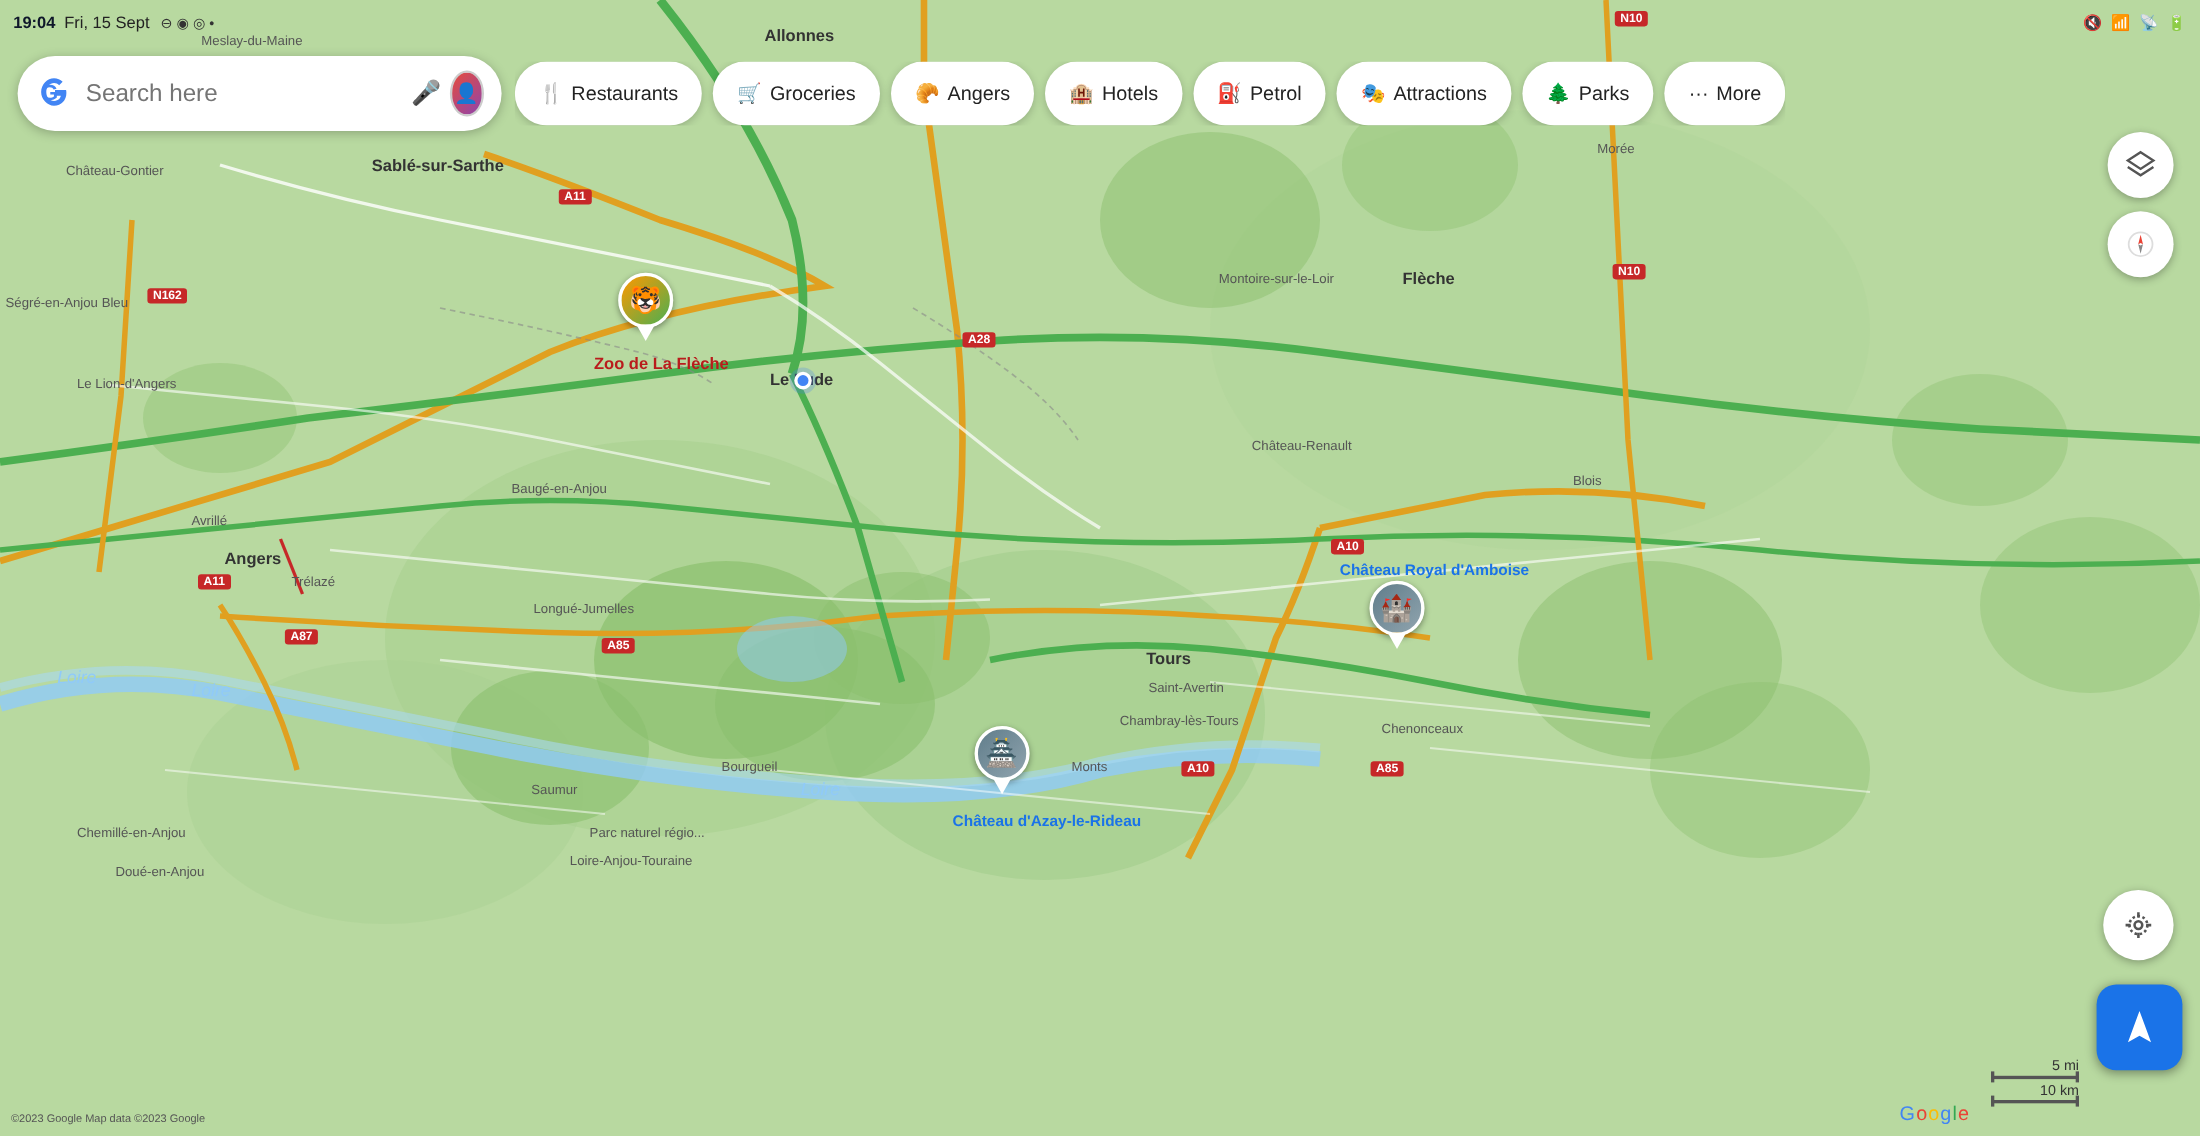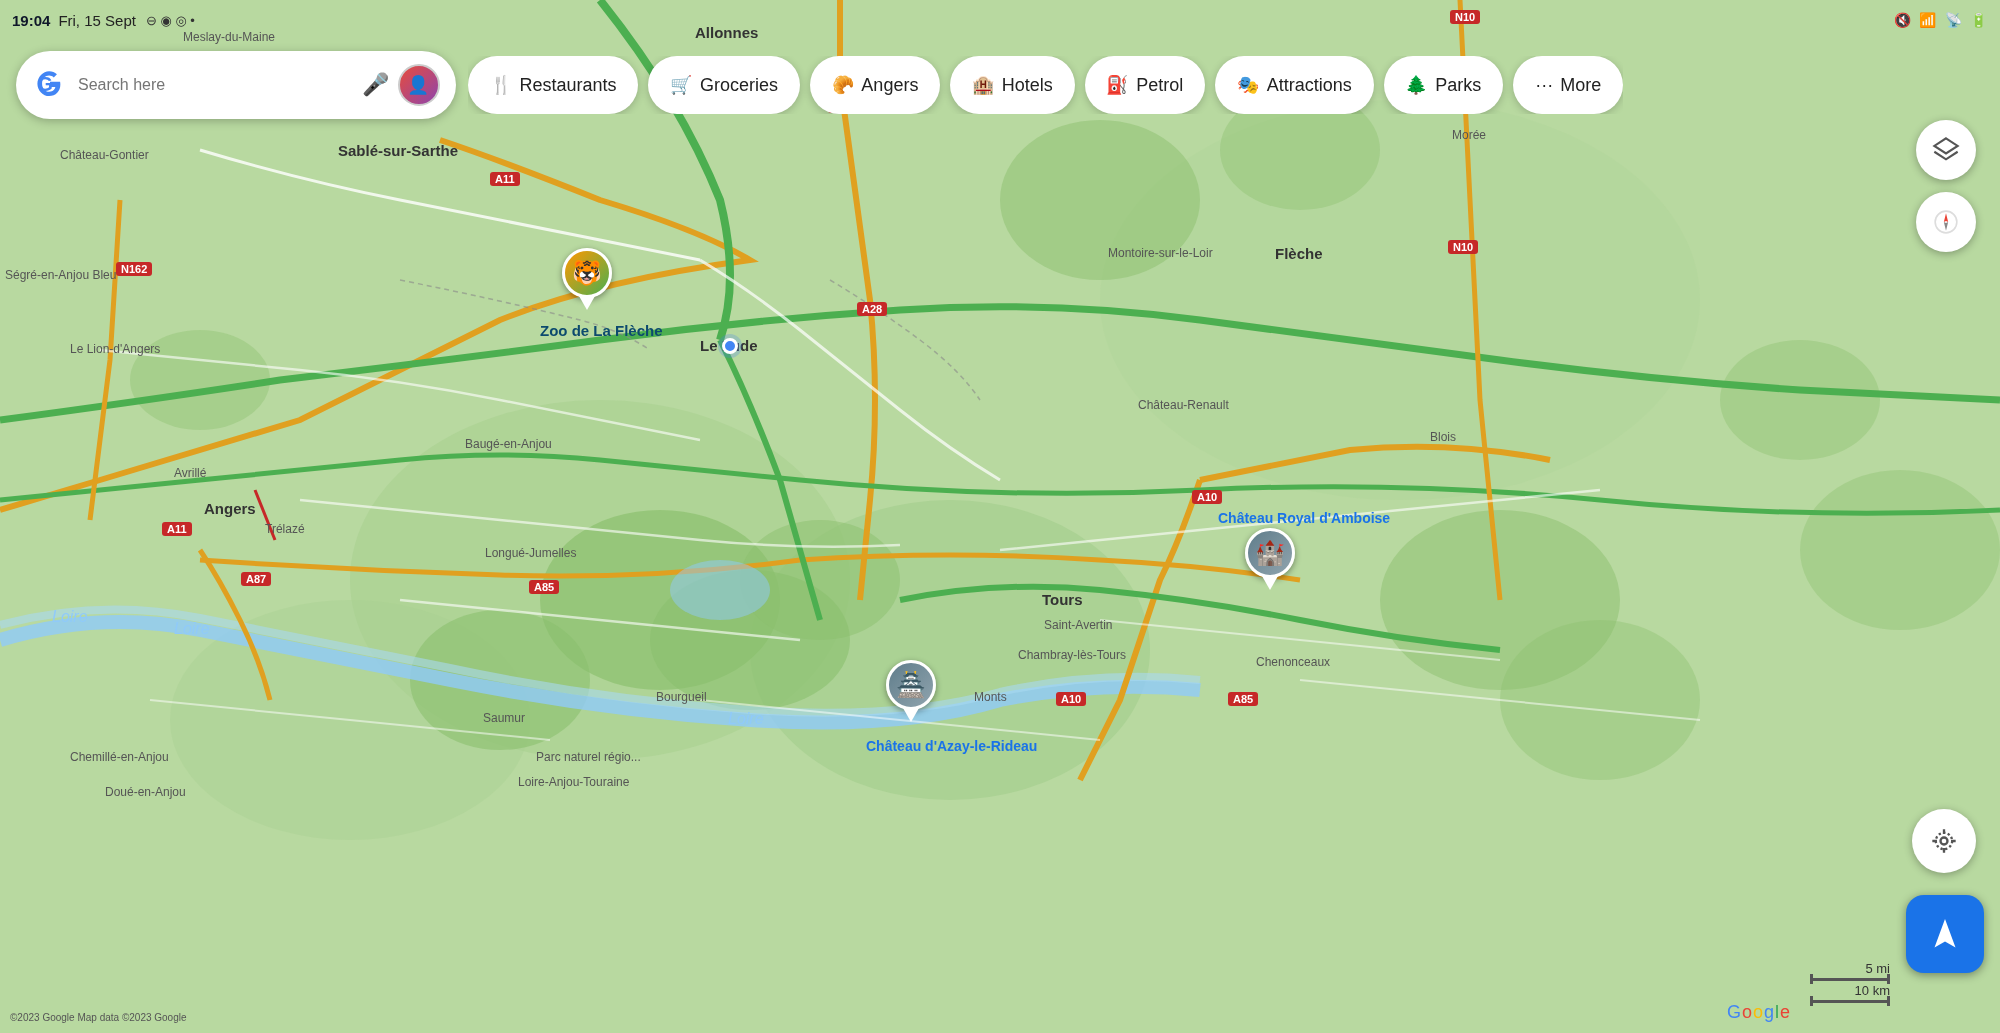--- a/index.html
+++ b/index.html
@@ -65,21 +65,21 @@
     }
     #google-logo-icon {
       width: 36px;
       height: 36px;
       margin-right: 10px;
       flex-shrink: 0;
     }
     #search-input {
       border: none;
       outline: none;
-      font-size: 16px;
+      font-size: 22px;
       color: #aaa;
       flex: 1;
       background: transparent;
       pointer-events: all;
     }
     #mic-icon {
       color: #4285f4;
       font-size: 22px;
       margin: 0 8px;
       cursor: pointer;
@@ -297,20 +297,21 @@
 
     
     .road-badge {
       position: absolute;
       z-index: 15;
       border-radius: 3px;
       font-size: 11px;
       font-weight: bold;
       padding: 1px 5px;
       pointer-events: none;
+      margin-left: 18px;
     }
     .road-badge.red { background: #c62828; color: white; }
 
     
     .poi-marker {
       position: absolute;
       z-index: 20;
       cursor: pointer;
     }
     .poi-marker .pin {
@@ -432,21 +433,21 @@
   <div class="road-badge red" style="left:116px;top:262px">N162</div>
 
   <div class="city-label" style="left:695px;top:24px">Allonnes</div>
   <div class="small-label" style="left:183px;top:30px">Meslay-du-Maine</div>
   <div class="city-label" style="left:338px;top:142px">Sablé-sur-Sarthe</div>
   <div class="small-label" style="left:60px;top:148px">Château-Gontier</div>
   <div class="city-label" style="left:1275px;top:245px">Flèche</div>
   <div class="small-label" style="left:1108px;top:246px">Montoire-sur-le-Loir</div>
   <div class="small-label" style="left:5px;top:268px">Ségré-en-Anjou Bleu</div>
   <div class="small-label" style="left:70px;top:342px">Le Lion-d'Angers</div>
-  <div class="city-label" style="left:540px;top:322px;color:#0c4a6e">Zoo de La Flèche</div>
+  <div class="city-label" style="left:540px;top:322px;color:#b91c1c">Zoo de La Flèche</div>
   <div class="city-label" style="left:700px;top:337px">Le Lude</div>
   <div class="small-label" style="left:1138px;top:398px">Château-Renault</div>
   <div class="small-label" style="left:465px;top:437px">Baugé-en-Anjou</div>
   <div class="small-label" style="left:174px;top:466px">Avrillé</div>
   <div class="city-label" style="left:204px;top:500px">Angers</div>
   <div class="small-label" style="left:265px;top:522px">Trélazé</div>
   <div class="small-label" style="left:485px;top:546px">Longué-Jumelles</div>
   <div class="small-label" style="left:1430px;top:430px">Blois</div>
   <div class="city-label" style="left:1218px;top:510px;color:#1a73e8;font-size:14px">Château Royal d'Amboise</div>
   <div class="city-label" style="left:1042px;top:591px">Tours</div>

